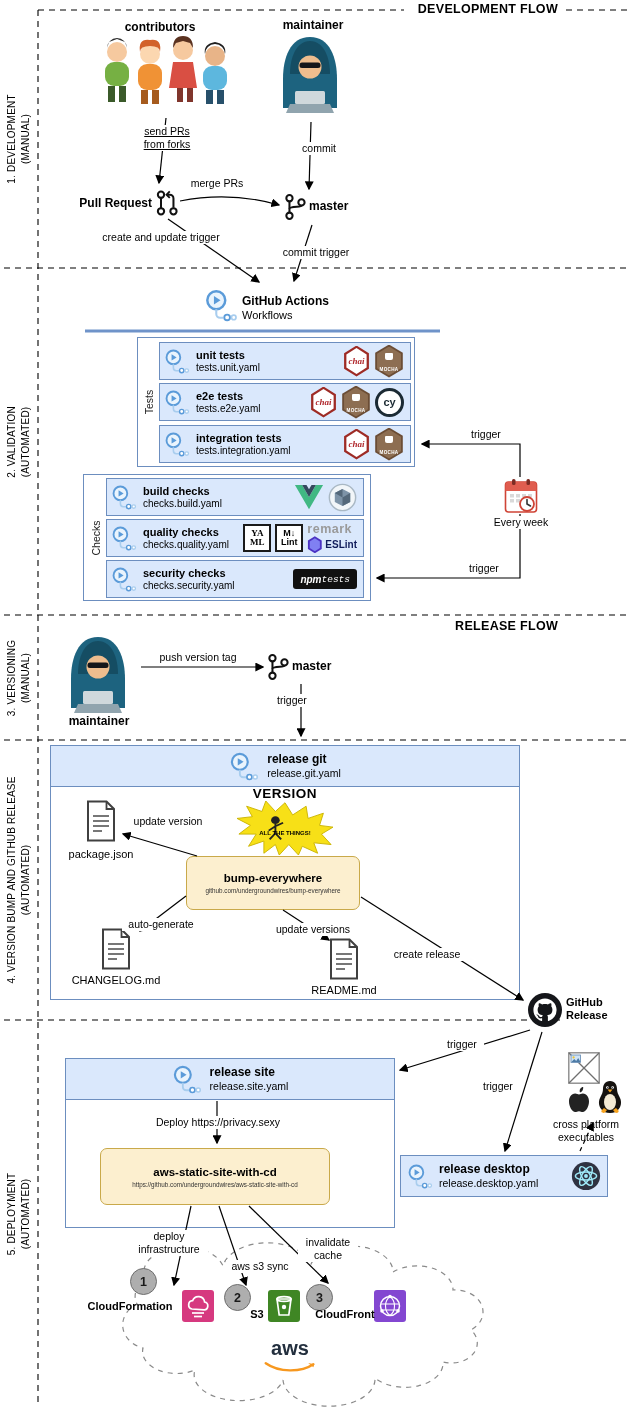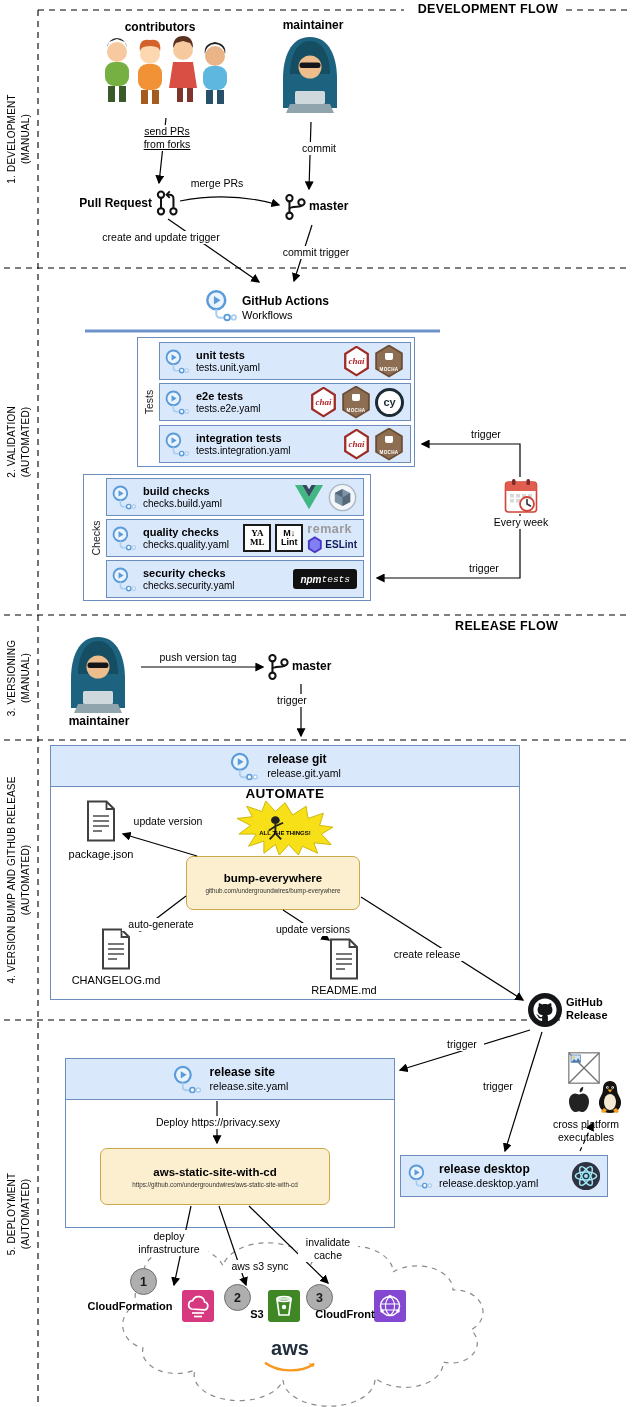--- a/index.html
+++ b/index.html
@@ -416,21 +416,21 @@
         <g stroke="#555" stroke-width="1.6">
           <line x1="8" y1="16" x2="24" y2="16"></line>
           <line x1="8" y1="21" x2="24" y2="21"></line>
           <line x1="8" y1="26" x2="24" y2="26"></line>
           <line x1="8" y1="31" x2="17" y2="31"></line>
         </g>
       </svg>
     </span>
   <div class="n" style="left:60px;top:848px;width:82px;font-size:11px;text-align:center;">package.json</div>
   <div class="n" style="left:237px;top:786px;width:96px;height:72px;">
-    <div class="meme-top">AUTOMATE</div>
+    <div class="meme-top">VERSION</div>
     <div class="meme-burst">
         <svg viewBox="0 0 100 62" preserveAspectRatio="none">
           <polygon points="50 2,58 16,72 6,74 20,90 14,86 28,100 30,88 38,98 50,80 48,84 60,68 52,64 62,54 50,44 62,40 50,28 60,28 46,12 52,20 38,2 38,14 28,0 20,16 18,10 6,26 12,30 0,40 12" fill="#f7e017" stroke="#c9b200" stroke-width="1"></polygon>
           <circle cx="40" cy="22" r="4.5" fill="#222"></circle>
           <path d="M40 26.5 V37 M40 29 l8-4 M40 29 l-7 5 M40 37 l6 7 M40 37 l-6 7" stroke="#222" stroke-width="2" fill="none"></path>
         </svg>
       </div>
     <div class="meme-bottom">ALL THE THINGS!</div>
   </div>
   <div class="ybox" style="left:186px;top:856px;width:174px;height:54px;">

